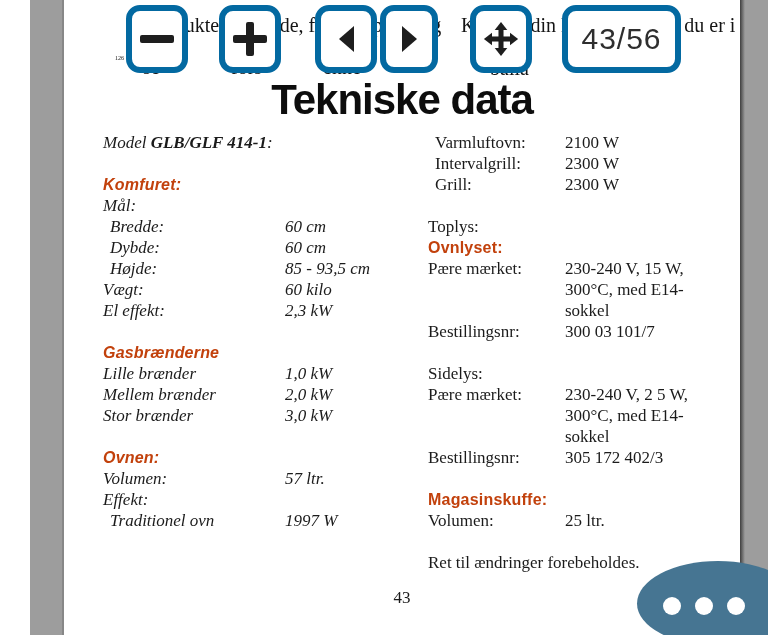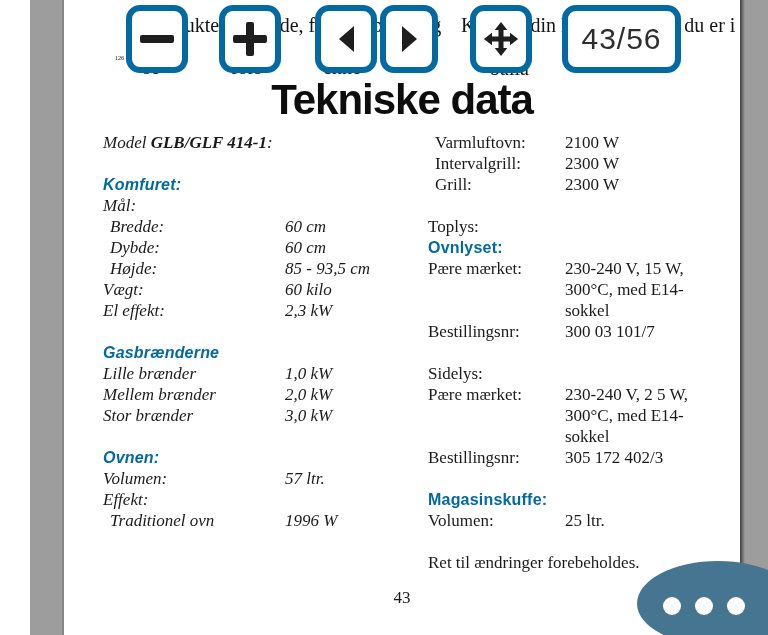--- a/index.html
+++ b/index.html
@@ -47,21 +47,21 @@
     text-align:center; font-family:"Liberation Sans", sans-serif;
     font-weight:700; font-size:42px; letter-spacing:-1px; color:#0d0d0d;
   }
   .col { position:absolute; top:132px; z-index:2; }
   #left-col  { left:103px; width:315px;font-style:italic; }
   #right-col { left:428px; width:312px; }
   .row { position:relative; height:21px; font-size:17px; line-height:21px; }
   .row .val { position:absolute; top:0; }
   #left-col  .val { left:150px;margin-left:32px; }
   #right-col .val { left:137px; }
-  .row.hdr .lbl { font-family:"Liberation Sans", sans-serif; font-weight:700; font-size:16px; letter-spacing:0.2px; color:#0369a1; }
+  .row.hdr .lbl { font-family:"Liberation Sans", sans-serif; font-weight:700; font-size:16px; letter-spacing:0.2px; color:#c2410c; }
   .row.ind .lbl { margin-left:7px; }
   .lblb { font-weight:700; }
 
   #page-number { position:absolute; left:64px; width:676px; top:588px; text-align:center; font-size:17px; z-index:2; }
 
   
   #bubble {
     position:absolute; left:637px; top:561px; width:162px; height:85px;
     background:#467592; border-radius:50%; z-index:5; cursor:pointer;
   }
@@ -248,21 +248,21 @@
         <span class="val">57 ltr.</span>
       </div>
 
       <div class="row">
         <span class="lbl">Effekt:</span><span class="lblb"></span><span class="lbls"></span>
         <span class="val"></span>
       </div>
 
       <div class="row ind">
         <span class="lbl">Traditionel ovn</span><span class="lblb"></span><span class="lbls"></span>
-        <span class="val">1996 W</span>
+        <span class="val">1997 W</span>
       </div>
     </div>
 
   <div class="col" id="right-col">
 
       <div class="row ind">
         <span class="lbl">Varmluftovn:</span><span class="lblb"></span><span class="lbls"></span>
         <span class="val">2100 W</span>
       </div>
 

